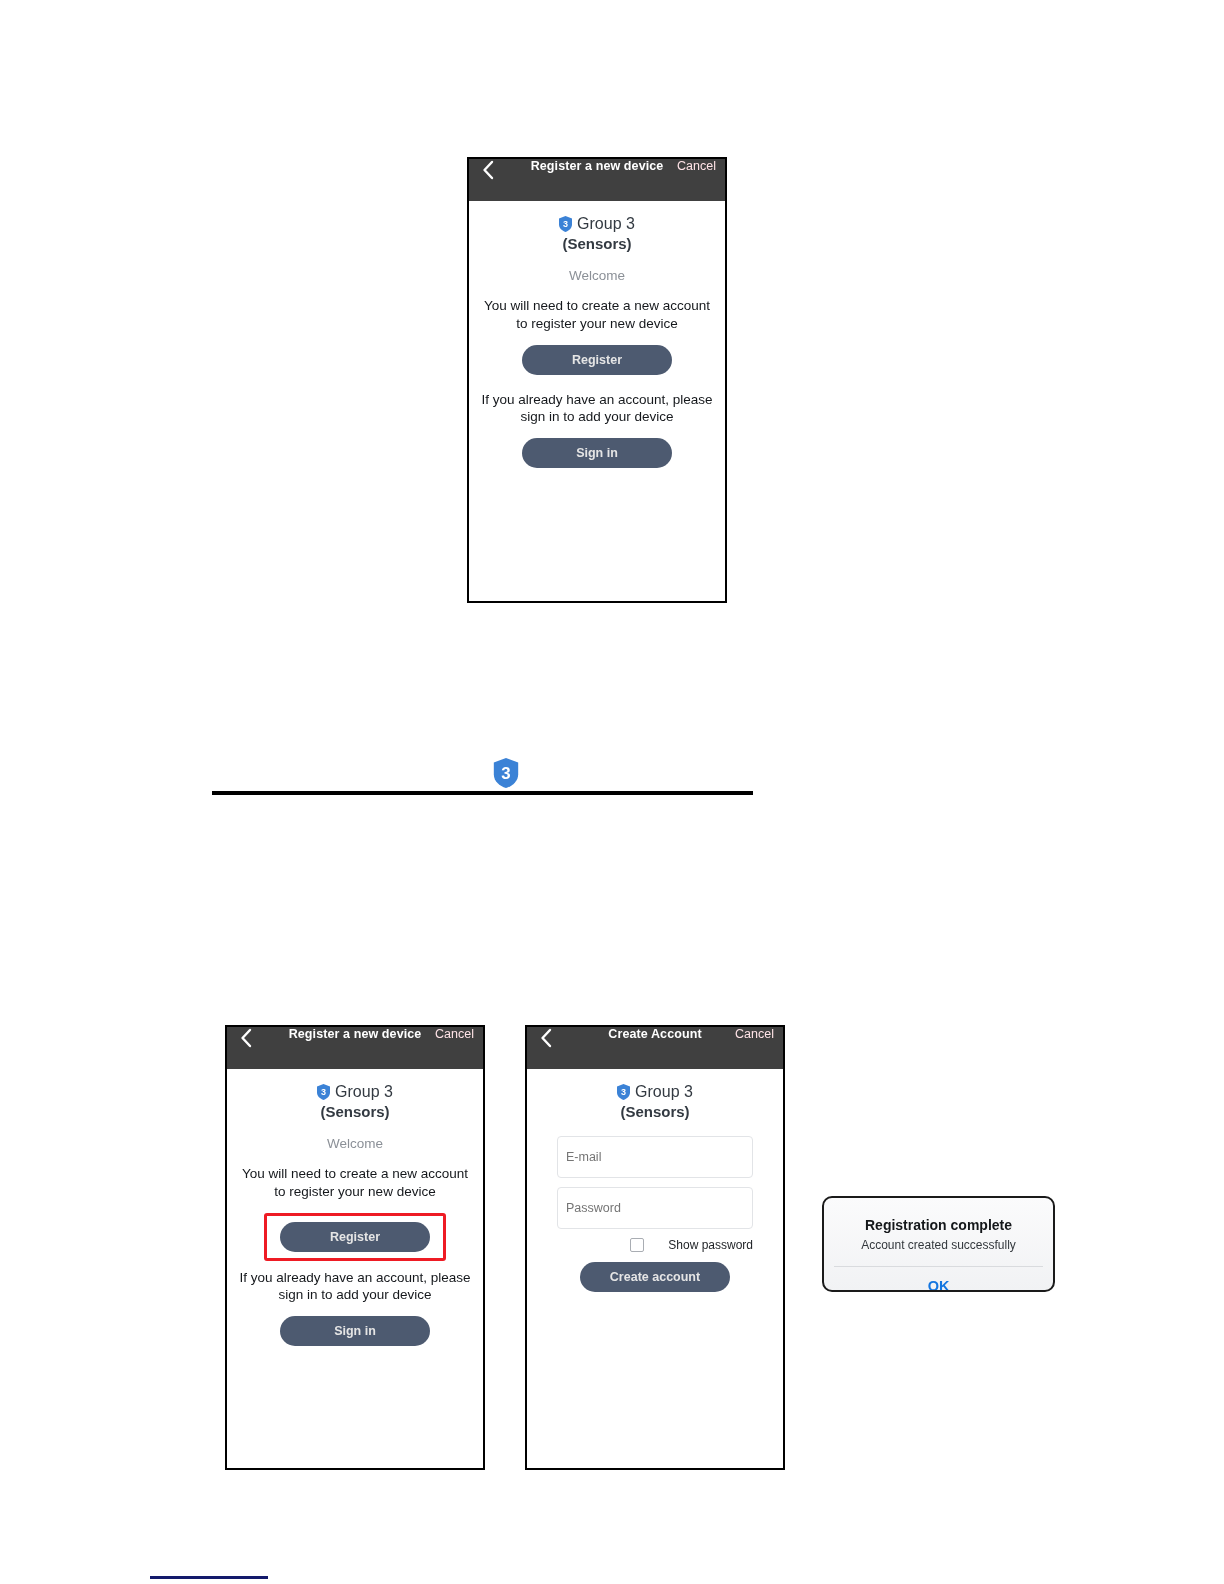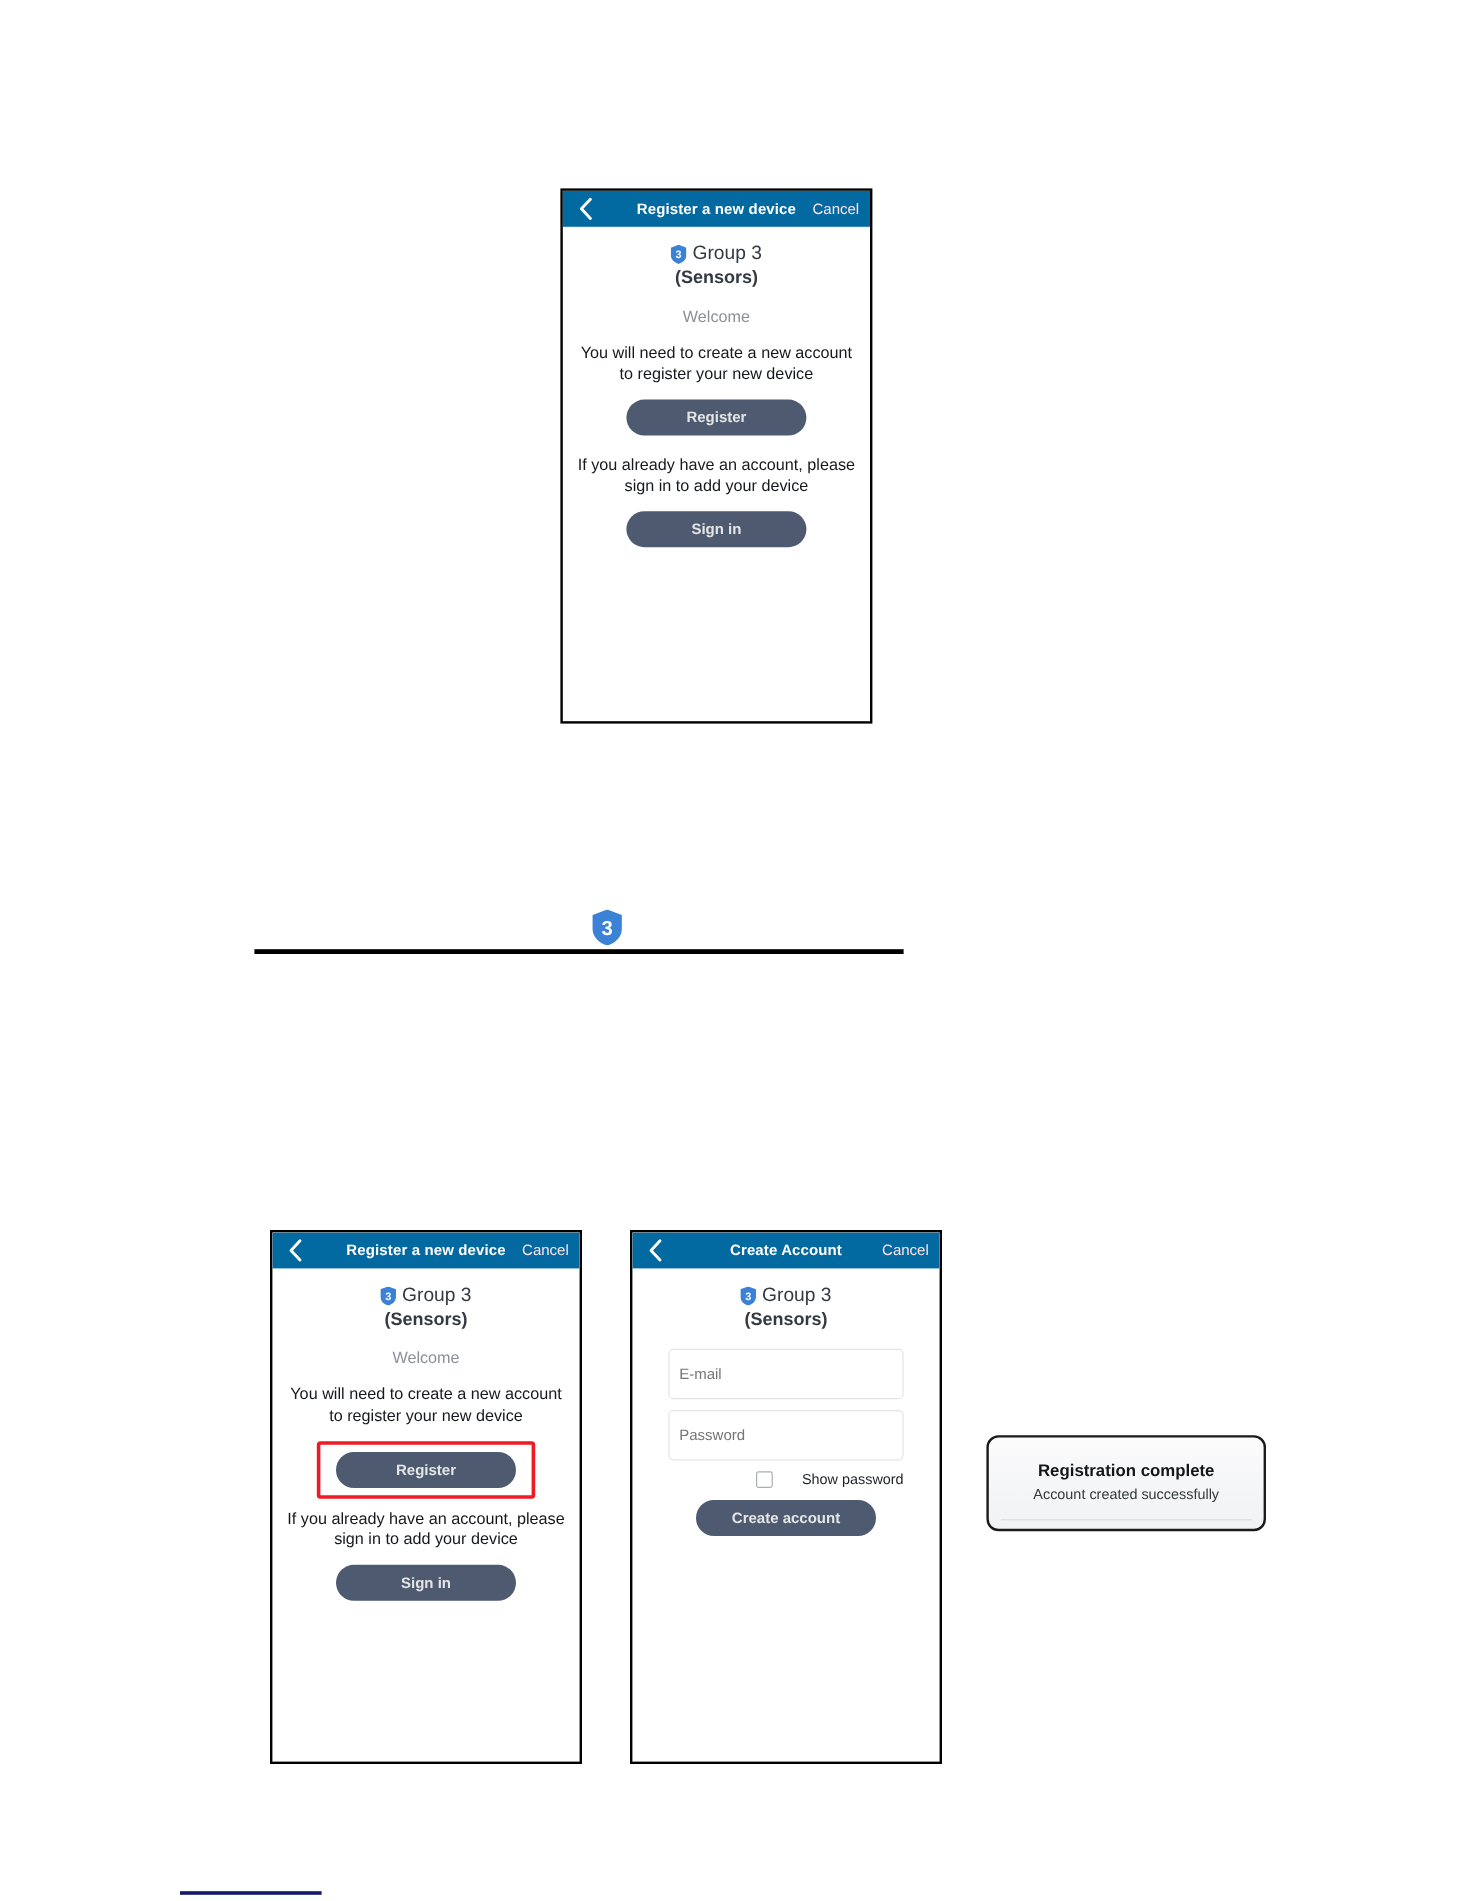--- a/index.html
+++ b/index.html
@@ -17,24 +17,23 @@
 
   
   .phone {
     position: absolute;
     background: #ffffff;
     border: 2px solid #000000;
     box-sizing: border-box;
     overflow: hidden;
   }
   .phone-header {
-    height: 30px;
-    background: #0369a1;
+    height: 42px;
+    background: #404040;
     display: flex;
-    align-items: center;
     position: relative;
     box-sizing: border-box;
   }
   .back-chevron {
     width: 22px;
     height: 22px;
     margin-left: 8px;
     flex: 0 0 auto;
     display: flex;
     align-items: center;
@@ -181,21 +180,21 @@
     height: 3px;
     background: #131a6b;
   }
 
   
   .dialog {
     position: absolute;
     left: 822px;
     top: 1196px;
     width: 233px;
-    height: 80px;
+    height: 96px;
     box-sizing: border-box;
     border: 2px solid #1a1a1a;
     border-radius: 10px;
     background: linear-gradient(#fbfbfc, #f1f2f4);
     text-align: center;
     overflow: hidden;
   }
   .dialog-title {
     font-size: 14px;
     font-weight: bold;

